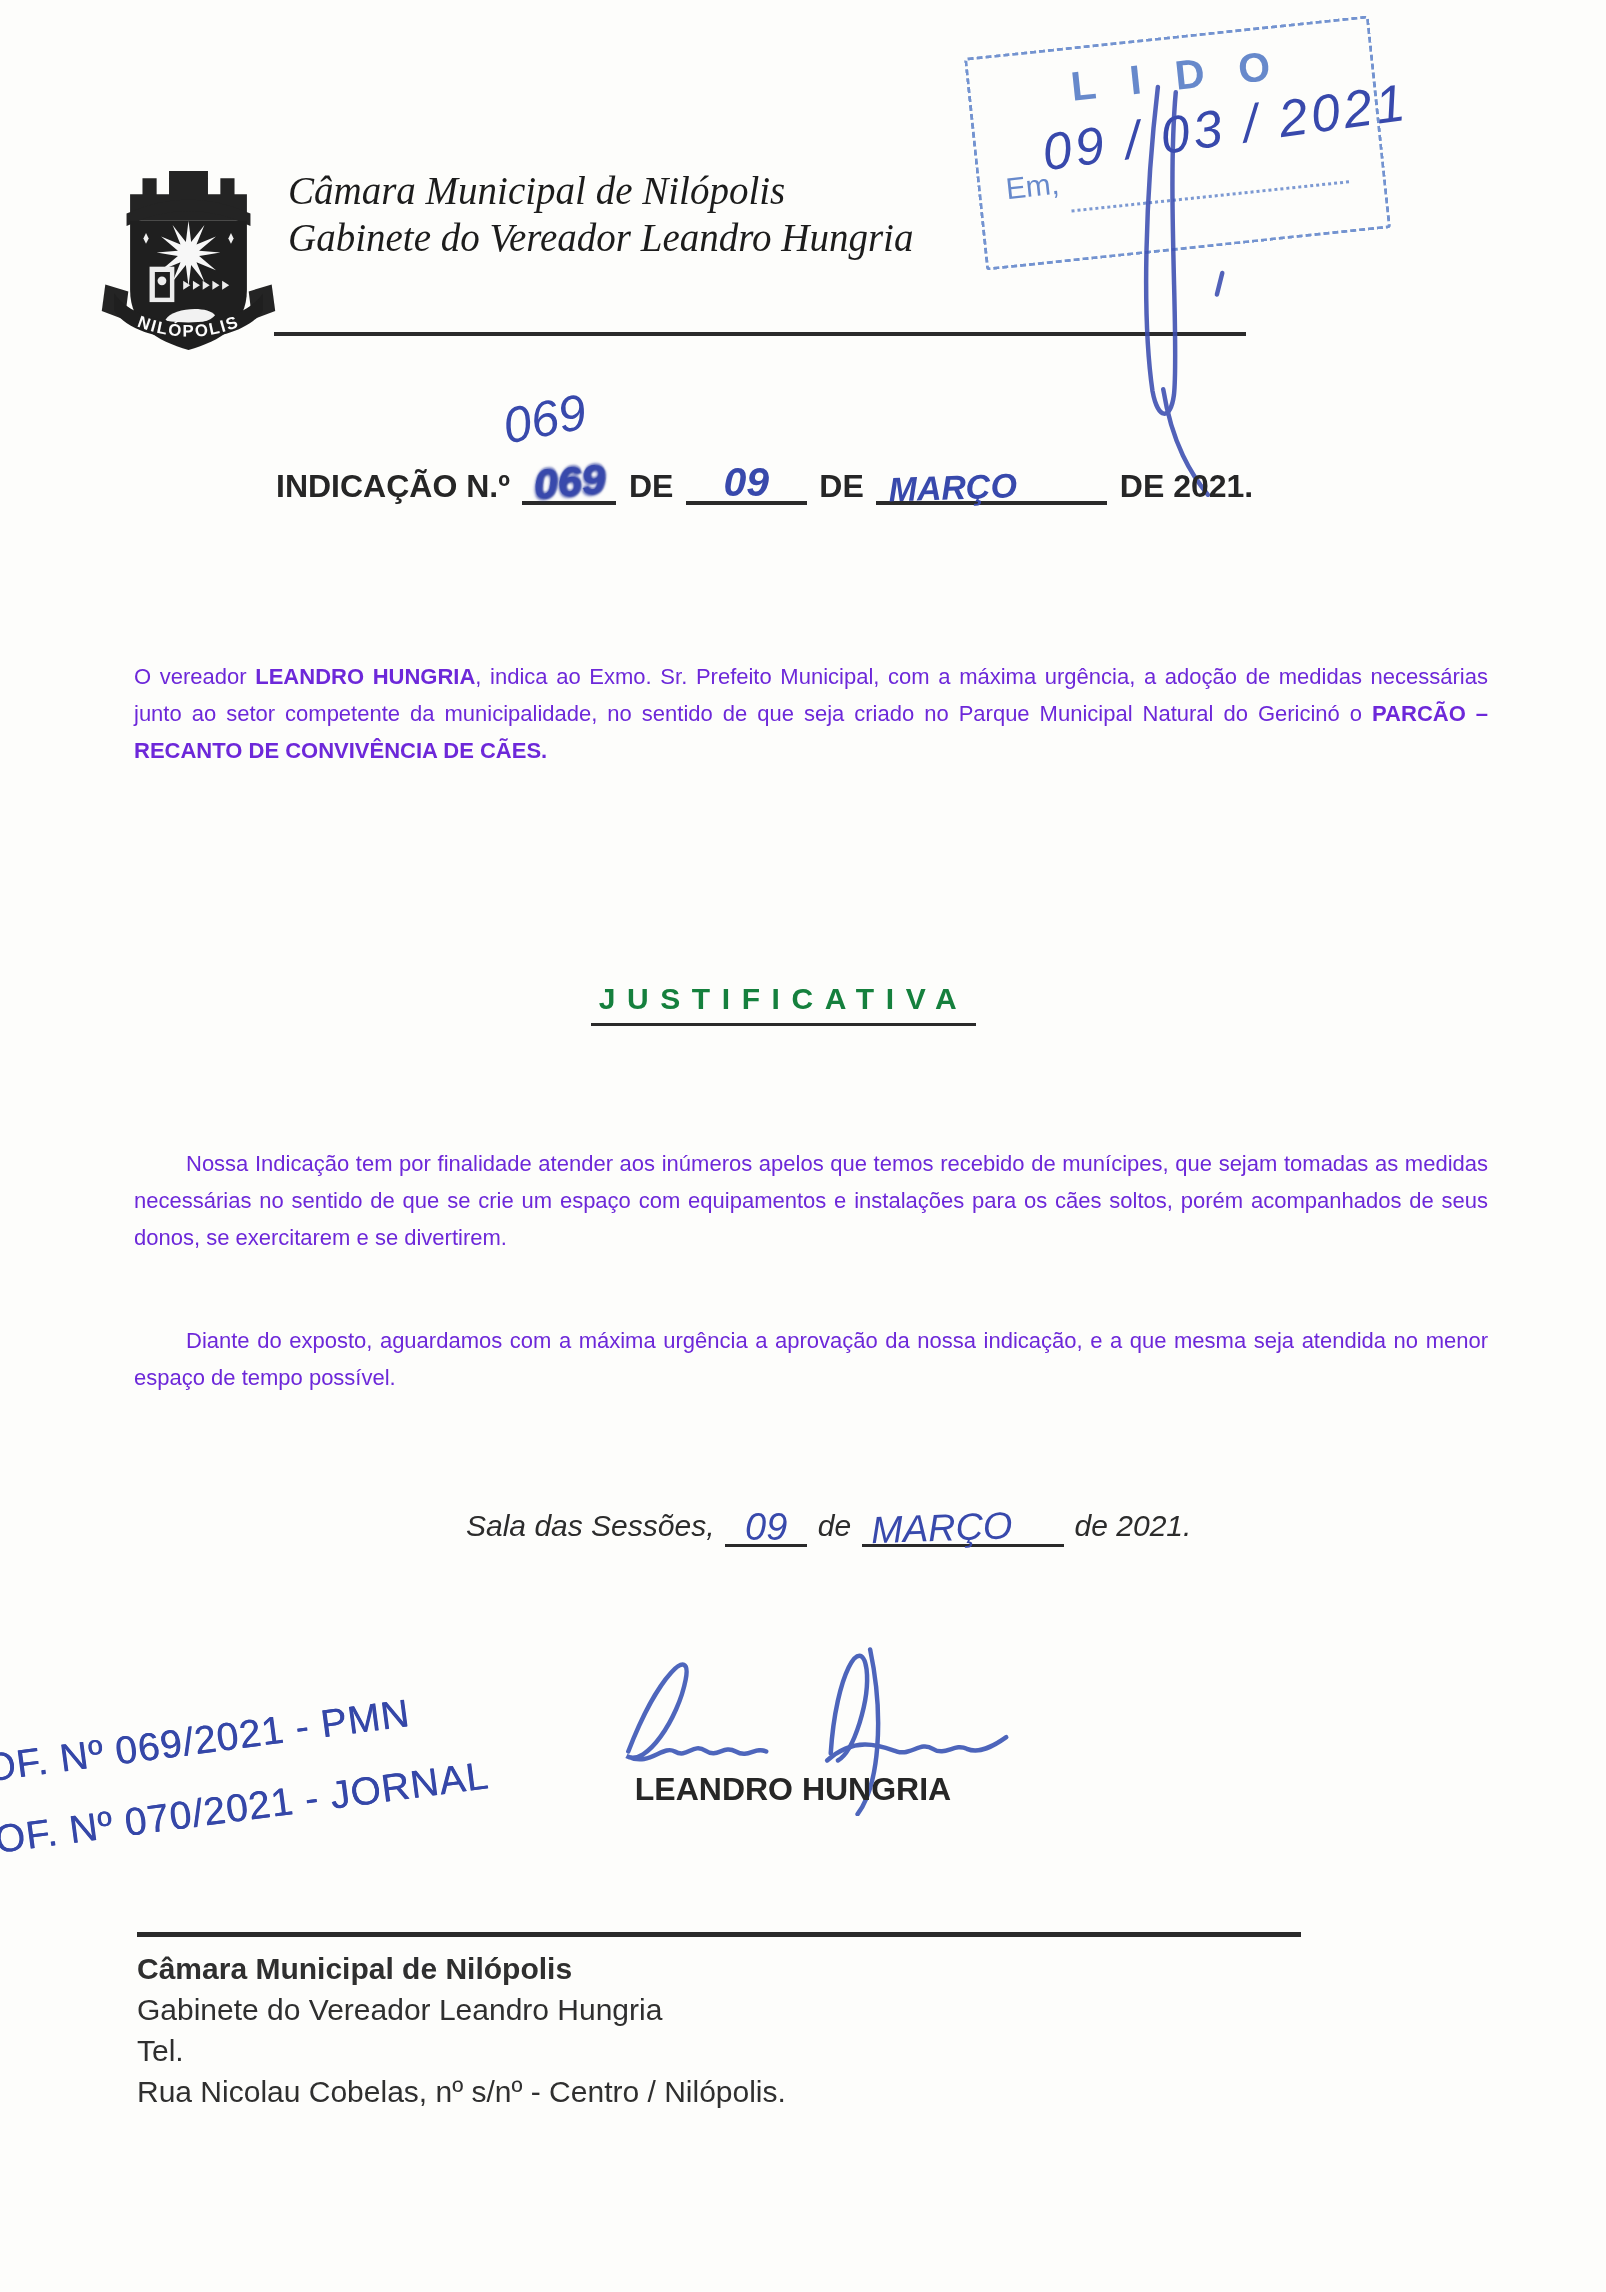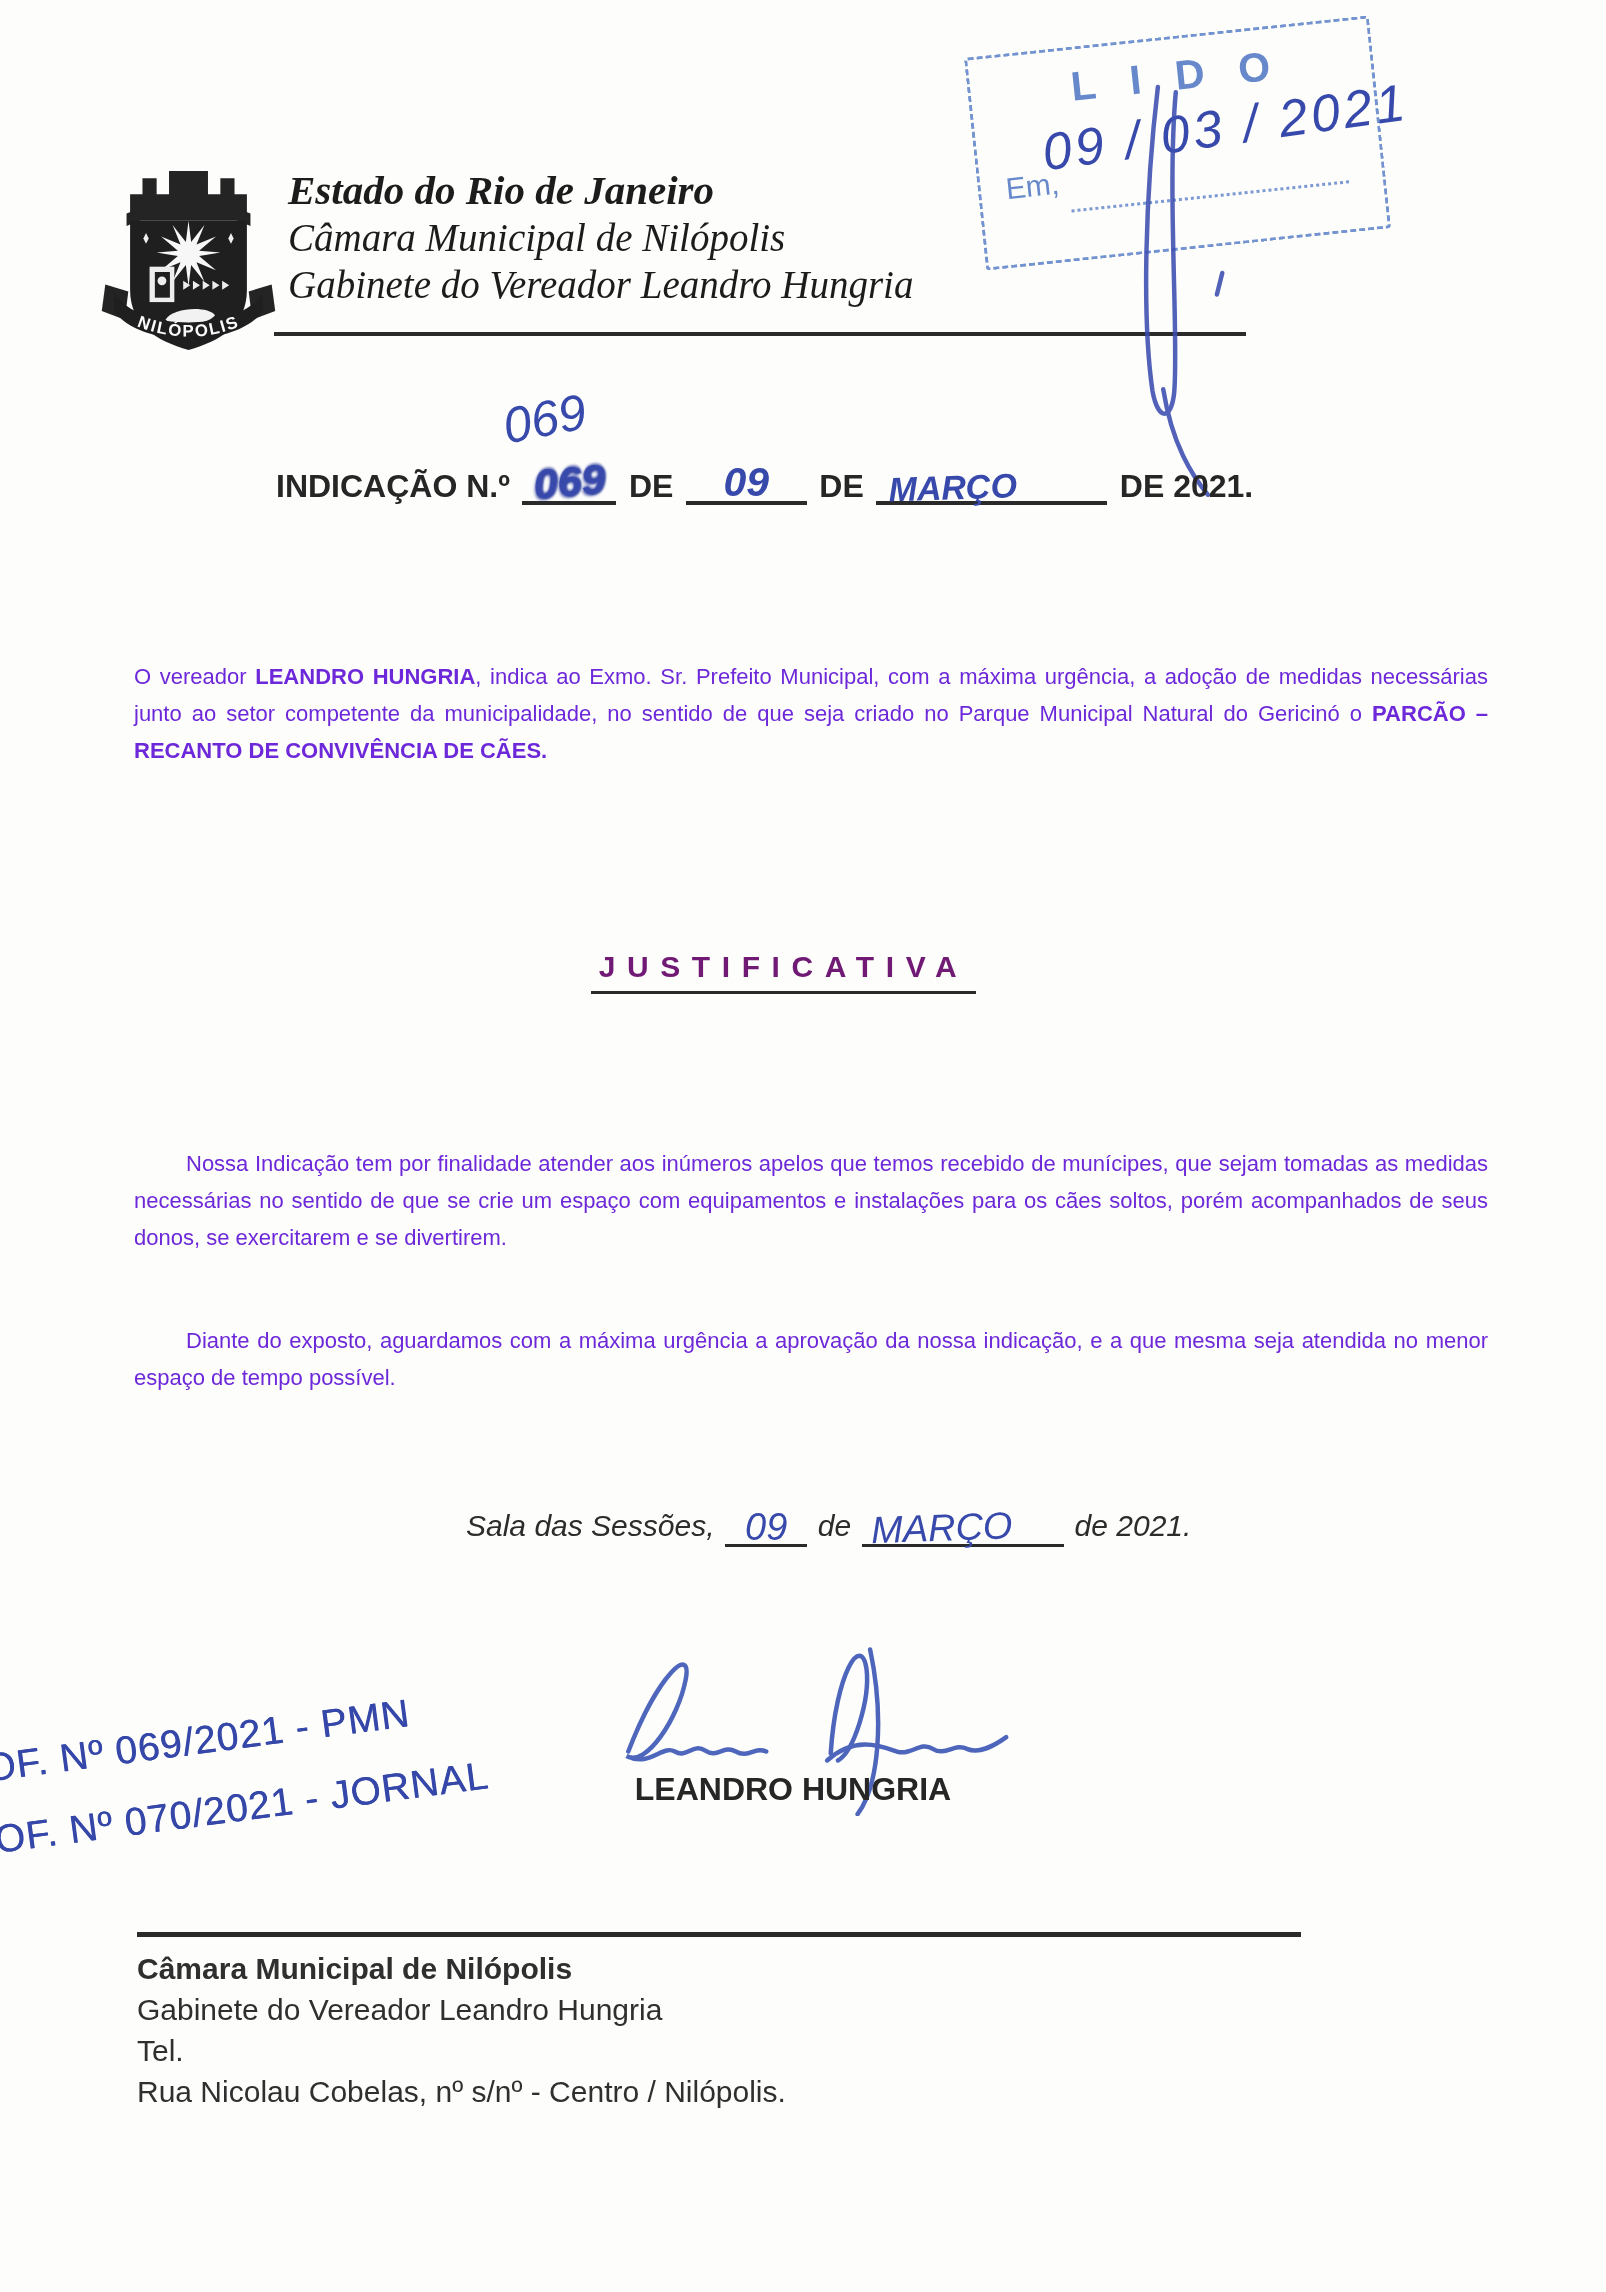--- a/index.html
+++ b/index.html
@@ -44,21 +44,21 @@
   .handmes{font-size:34px;transform:rotate(-2deg);}
 
   
   .para{position:absolute;left:134px;width:1354px;font-size:22px;line-height:37px;
         text-align:justify;color:#6d28d9;}
   .p1{top:658px;}
   .p2{top:1145px;text-indent:52px;}
   .p3{top:1322px;text-indent:52px;}
   .justif-wrap{position:absolute;left:0;top:950px;width:1567px;text-align:center;}
   .justif{display:inline-block;font-size:30px;font-weight:bold;letter-spacing:11.6px;
-          border-bottom:3.6px solid #2a2a2a;padding:0 7.2px 7.2px 7.2px;color:#701a75;}
+          border-bottom:3.6px solid #2a2a2a;padding:0 7.2px 7.2px 7.2px;color:#15803d;margin-top:32px;}
 
   
   .sala{position:absolute;left:466px;top:1505px;display:flex;align-items:center;gap:10.7px;
         font-size:30px;font-style:italic;color:#2c2c2c;white-space:nowrap;}
   .sala .blank{height:39px;border-bottom-width:3.6px;}
   .sb1{width:82px;}
   .sb2{width:202px;}
   .sala .hv{font-size:38px;}
   .sala .sb2 .hv{text-align:left;padding-left:9px;transform:rotate(-2deg);}
 
@@ -103,21 +103,20 @@
     <path d="M16,146 C45,190 155,190 184,146 L184,166 C155,208 45,208 16,166 Z" fill="#1f1f1f"></path>
     <defs>
         <path id="ribbonPath" d="M30,178 Q100,212 170,178"></path>
       </defs>
     <text font-family="Liberation Sans, sans-serif" font-size="19" font-weight="bold" fill="#fcfcfc" letter-spacing="2">
       <textPath href="#ribbonPath" startOffset="50%" text-anchor="middle">NILÓPOLIS</textPath>
     </text>
   </svg>
 
   <div class="header-text">
-    <div class="h1">Estado do Rio de Janeiro</div>
     <div class="h2">Câmara Municipal de Nilópolis</div>
     <div class="h3">Gabinete do Vereador Leandro Hungria</div>
   </div>
   <div class="header-rule"></div>
 
   <div class="stamp">
     <div class="stamp-word">LIDO</div>
     <div class="stamp-em">Em,</div>
     <div class="stamp-dots"></div>
   </div>

